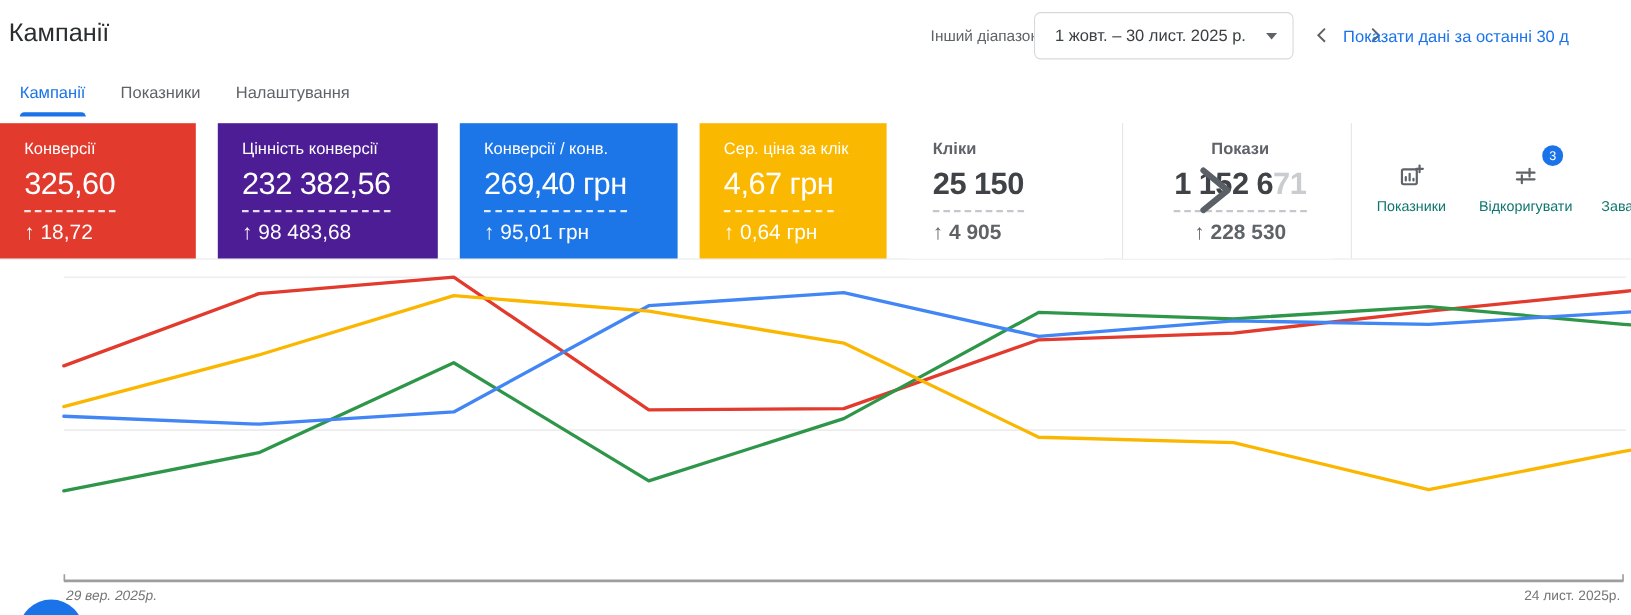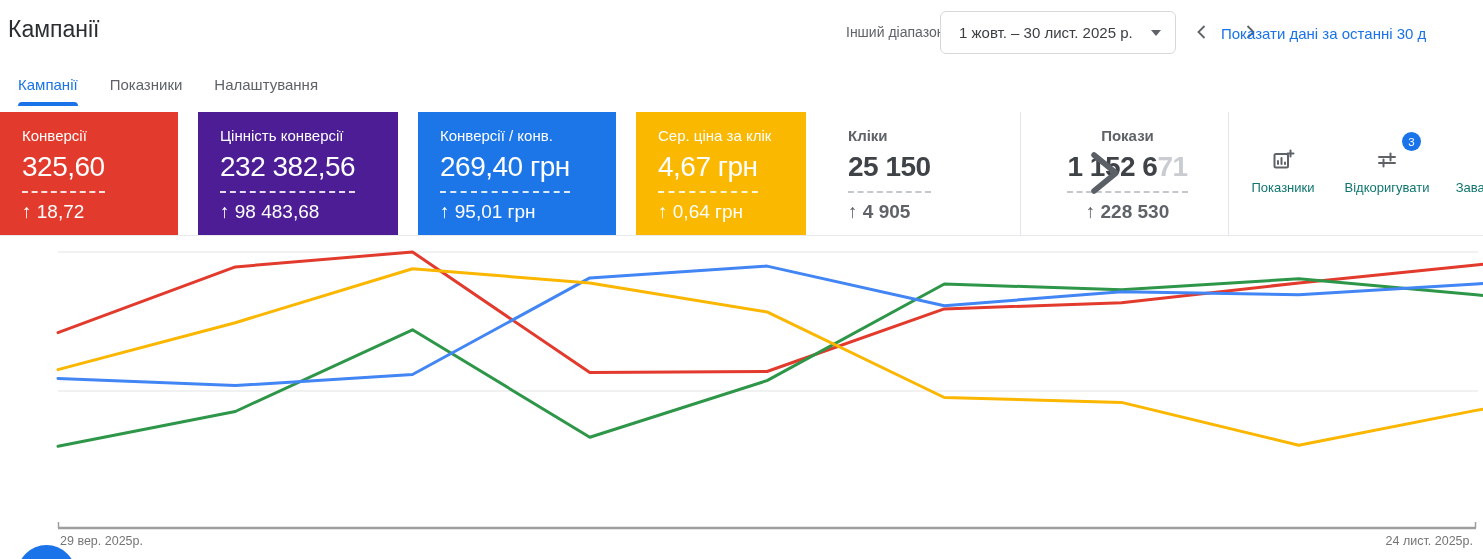--- a/index.html
+++ b/index.html
@@ -45,21 +45,21 @@
   
   .toolbar { border-left:1px solid #e3e5e8; flex:1; display:flex; align-items:stretch; padding-left:6px; }
   .tb-btn { position:relative; width:96px; flex:none; display:flex; flex-direction:column; align-items:center; justify-content:center; gap:8px; padding-bottom:4px; cursor:pointer; }
   .tb-btn svg { stroke:#5f6368; fill:none; stroke-width:2; stroke-linecap:round; stroke-linejoin:round; }
   .tb-btn .tb-lbl { font-size:13px; color:#0f766e; white-space:nowrap; }
   .badge { position:absolute; top:20px; right:22px; width:19px; height:19px; border-radius:50%; background:#1a73e8; color:#fff; font-size:11.5px; display:flex; align-items:center; justify-content:center; }
   
   .chart-wrap { position:absolute; left:0; top:237px; width:1483px; height:322px; background:#fff; }
   .chart-wrap svg { position:absolute; left:0; top:0; }
   .axis-label { position:absolute; top:297px; font-size:12.5px; color:#757575; white-space:nowrap; }
-  .axis-label.left { left:60px; }
+  .axis-label.left { left:60px;font-style:italic; }
   .axis-label.right { right:10px; }
   .fab { position:absolute; left:17px; top:545px; width:59px; height:59px; border-radius:50%; background:#1a73e8; cursor:pointer; }
 </style>
 </head>
 <body>
 
 <div class="page-title">Кампанії</div>
 
 <div class="hdr-range-label">Інший діапазон</div>
 

